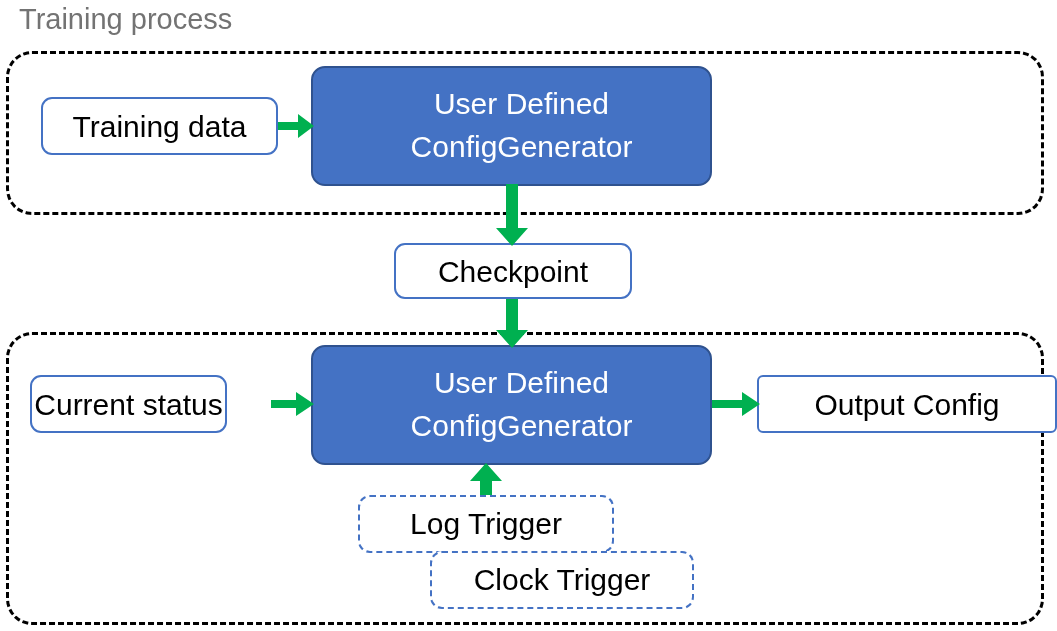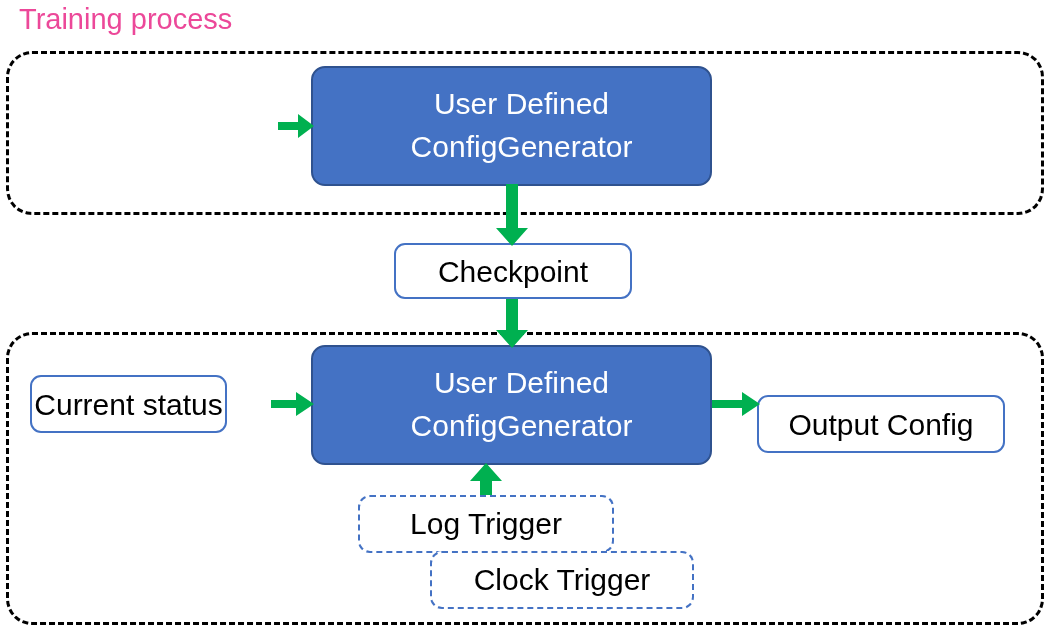--- a/index.html
+++ b/index.html
@@ -18,21 +18,21 @@
     height: 631px;
     background: #ffffff;
     overflow: hidden;
   }
 
   
   .section-caption {
     position: absolute;
     font-size: 29px;
     line-height: 1;
-    color: #ec4899;
+    color: #737373;
     white-space: nowrap;
     font-weight: 400;
   }
   #caption-training { left: 19px; top: 5px; }
   #caption-inference { left: 19px; top: 287px; }
 
   
   .process-container {
     position: absolute;
     border: 3px dashed #000000;
@@ -54,21 +54,21 @@
     align-items: center;
     justify-content: center;
     color: #000000;
     font-size: 30px;
     line-height: 1.1;
     white-space: nowrap;
   }
   #box-training-data  { left: 41px;  top: 97px;  width: 237px; height: 58px; }
   #box-checkpoint     { left: 394px; top: 243px; width: 238px; height: 56px; }
   #box-current-status { left: 30px;  top: 375px; width: 197px; height: 58px; }
-  #box-output-config  { left: 757px; top: 395px; width: 248px; height: 58px; }
+  #box-output-config  { left: 757px; top: 375px; width: 300px; height: 58px; border-radius: 6px; }
 
   
   .blue-box {
     position: absolute;
     box-sizing: border-box;
     background: #4472C4;
     border: 2px solid #2F528F;
     border-radius: 14px;
     display: flex;
     flex-direction: column;
@@ -116,20 +116,21 @@
 </style>
 </head>
 <body>
 
 <div id="canvas">
 
   <div class="section-caption" id="caption-training">Training process</div>
 
   <div class="process-container" id="container-training"></div>
 
+  <div class="plain-box" id="box-training-data">Training data</div>
 
   <div class="blue-box" id="box-generator-training">
     <span>User Defined</span>
     <span>ConfigGenerator</span>
   </div>
 
   <svg class="arrow" id="arrow-training-data-to-generator" viewBox="0 0 36 32">
     <path d="M0 12 H20 V4 L36 16 L20 28 V20 H0 Z" fill="#00B050"></path>
   </svg>
 

